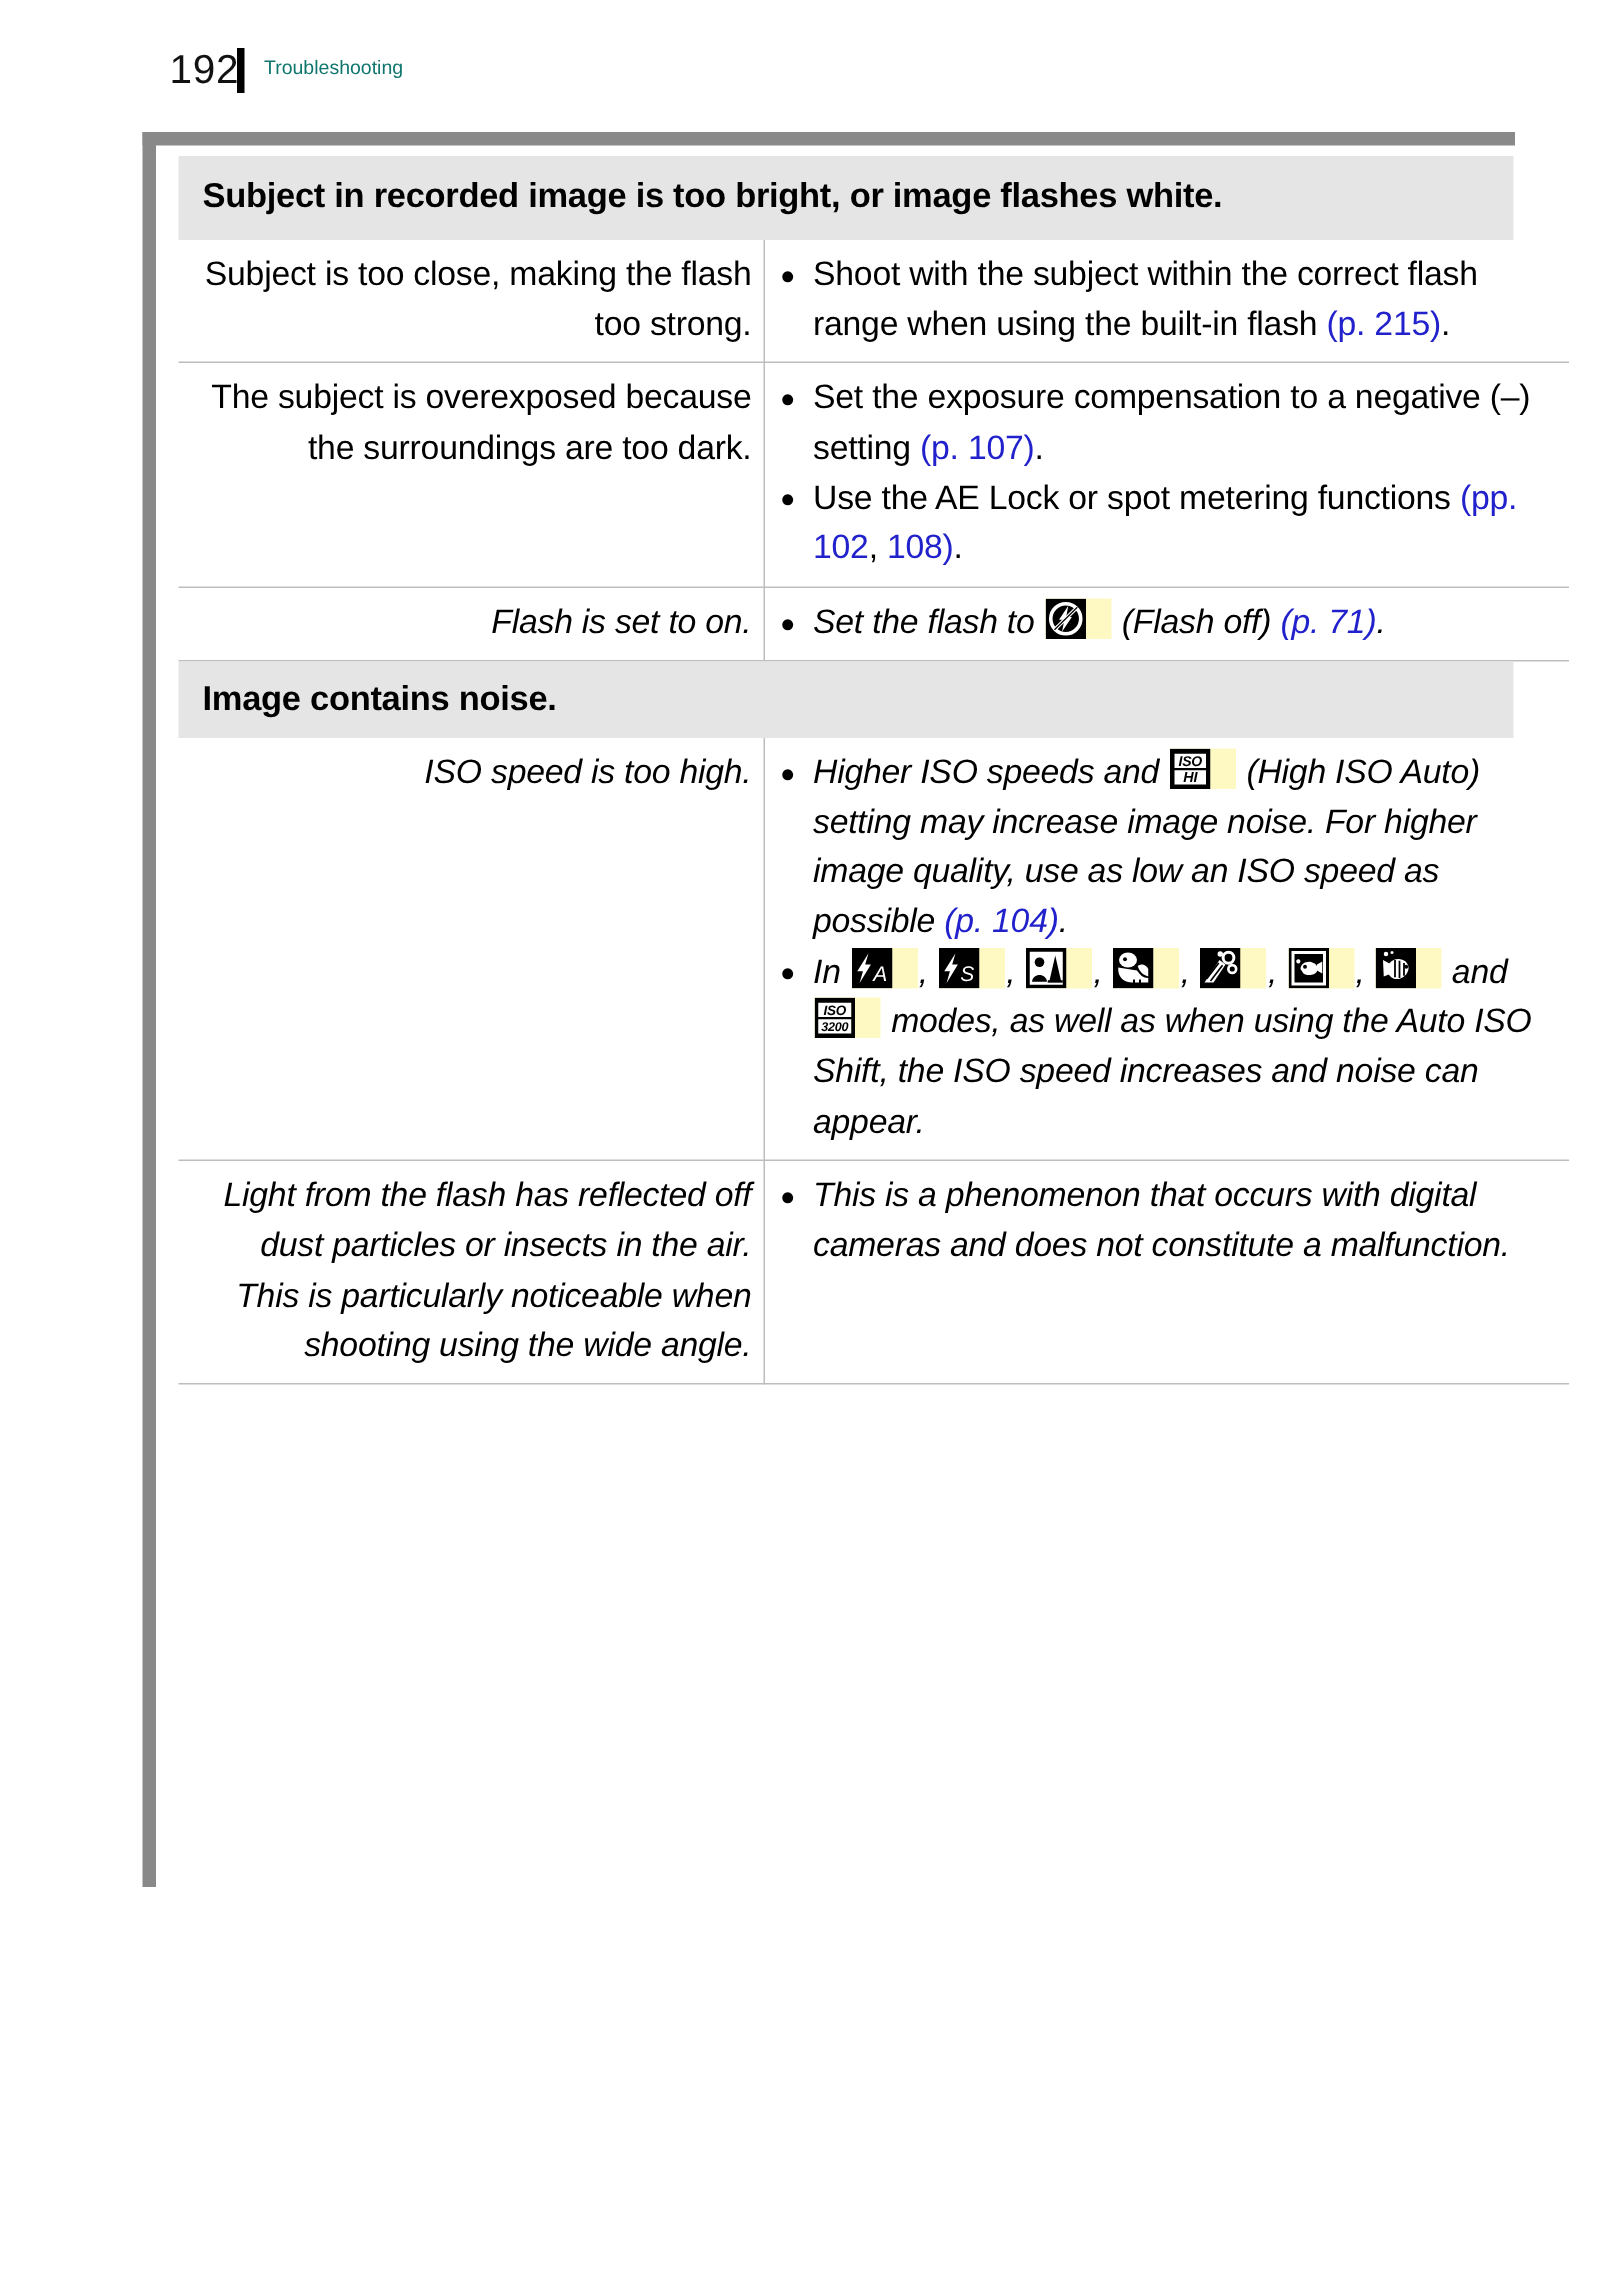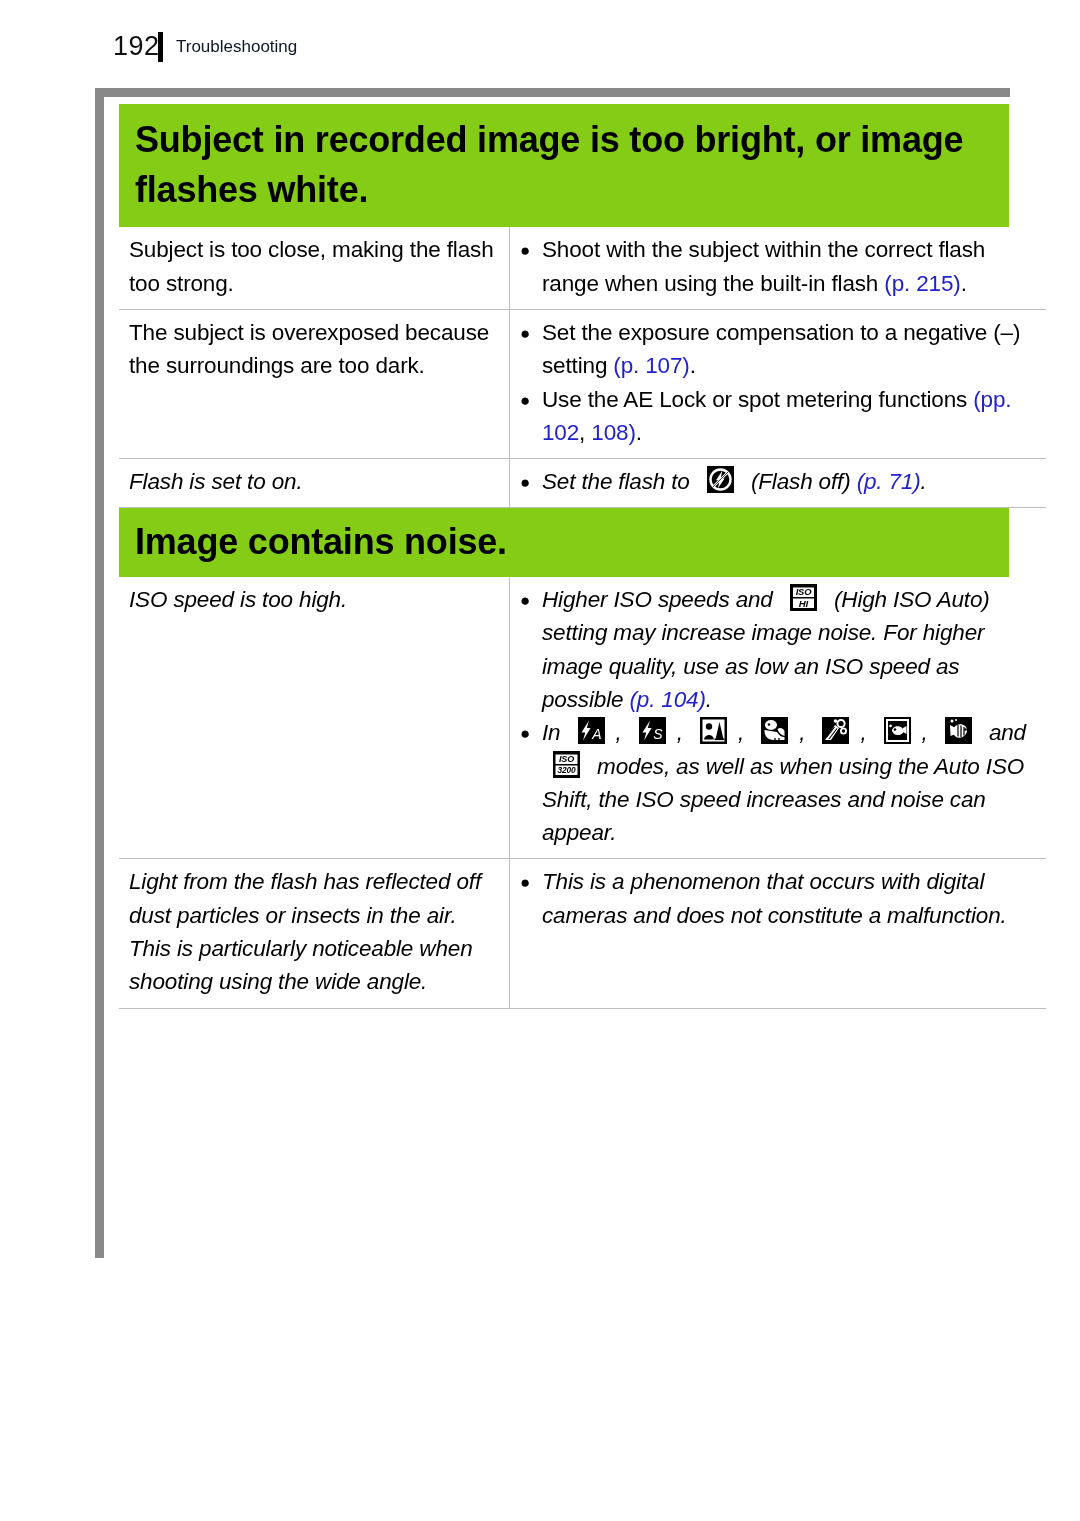--- a/index.html
+++ b/index.html
@@ -37,23 +37,23 @@
     left: 158px;
     top: 32px;
     width: 5px;
     height: 30px;
     background: #000;
   }
   .header-title {
     position: absolute;
     left: 176px;
     top: 38px;
-    font-size: 17px;
+    font-size: 13px;
     line-height: 1;
-    color: #0f172a;
+    color: #0f766e;
   }
 
   
   .frame-top {
     position: absolute;
     left: 95px;
     top: 88px;
     width: 915px;
     height: 9px;
     background: #898989;
@@ -70,24 +70,24 @@
   
   .content {
     position: absolute;
     left: 119px;
     top: 104px;
     width: 890px;
   }
 
   
   .section-head {
-    background: #84cc16;
+    background: #e5e5e5;
     padding: 11px 14px 13px 16px;
     font-weight: bold;
-    font-size: 36px;
+    font-size: 23px;
     line-height: 1.38;
     letter-spacing: -0.2px;
     box-sizing: border-box;
   }
   .section-head.compact {
     padding-top: 9px;
     padding-bottom: 10px;
   }
 
   
@@ -103,20 +103,21 @@
     letter-spacing: -0.15px;
     padding: 6px 8px 9px 10px;
     border-bottom: 1.5px solid #bdbdbd;
   }
   table.tbl tr:last-child td { border-bottom: 1.5px solid #bdbdbd; font-style: italic; }
   td.cause {
     width: 372px;
     border-right: 1.5px solid #bdbdbd;
     padding-left: 12px;
     padding-right: 4px;
+    text-align: right;
   }
   td.remedy {
     width: 518px;
     padding-left: 8px;
     padding-right: 4px;
   }
   .bullet-line {
     display: block;
     padding-left: 22px;
     text-indent: -22px;
@@ -128,25 +129,25 @@
     text-indent: 0;
     font-size: 17px;
     vertical-align: 1px;
   }
   .ref { color: #2222cc; }
 
   
   .icon {
     display: inline-block;
     vertical-align: -4px;
-    width: 27px;
+    width: 44px;
     height: 27px;
-    background: #bef264;
+    background: #fef9c3;
     position: relative;
-    margin: 0 11px;
+    margin: 0 1px;
     overflow: hidden;
   }
   .icon svg { display: block; }
 </style>
 </head>
 <body>
 
 <div class="page-header">
   <div class="page-number">192</div>
   <div class="header-rule"></div>

